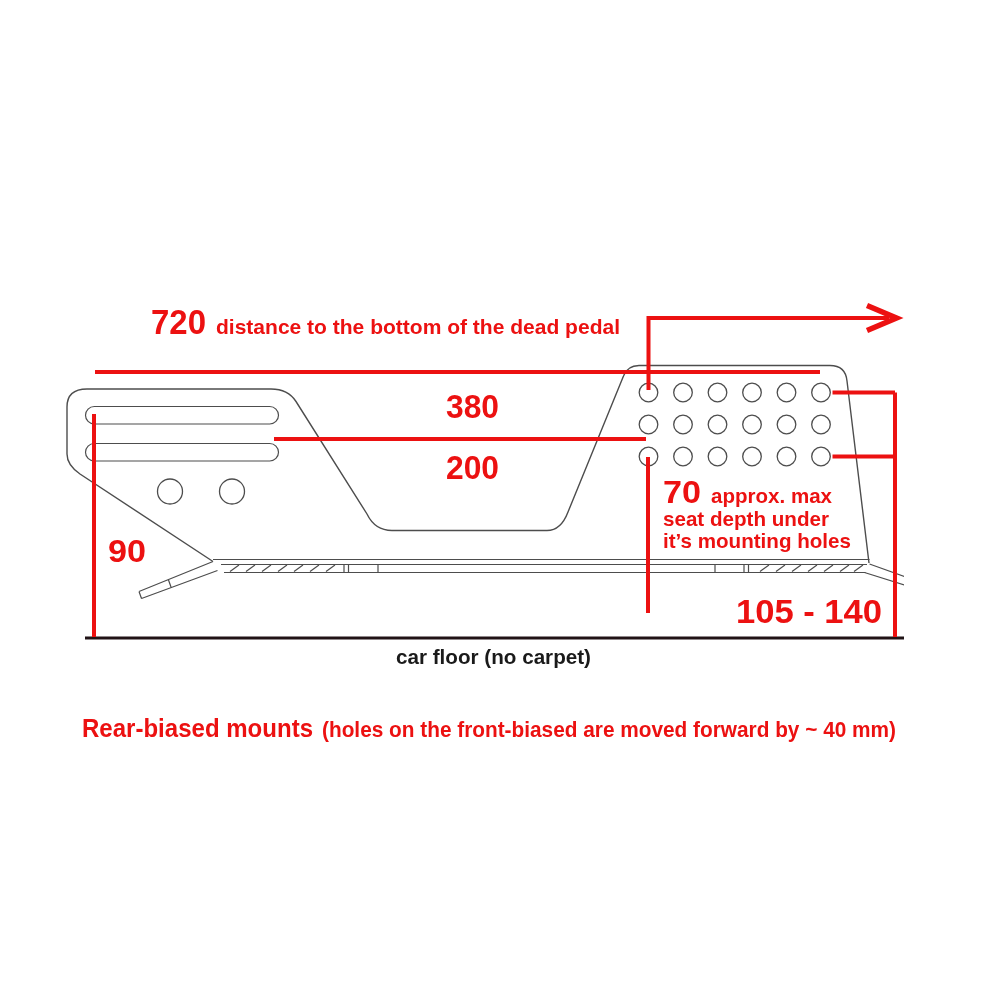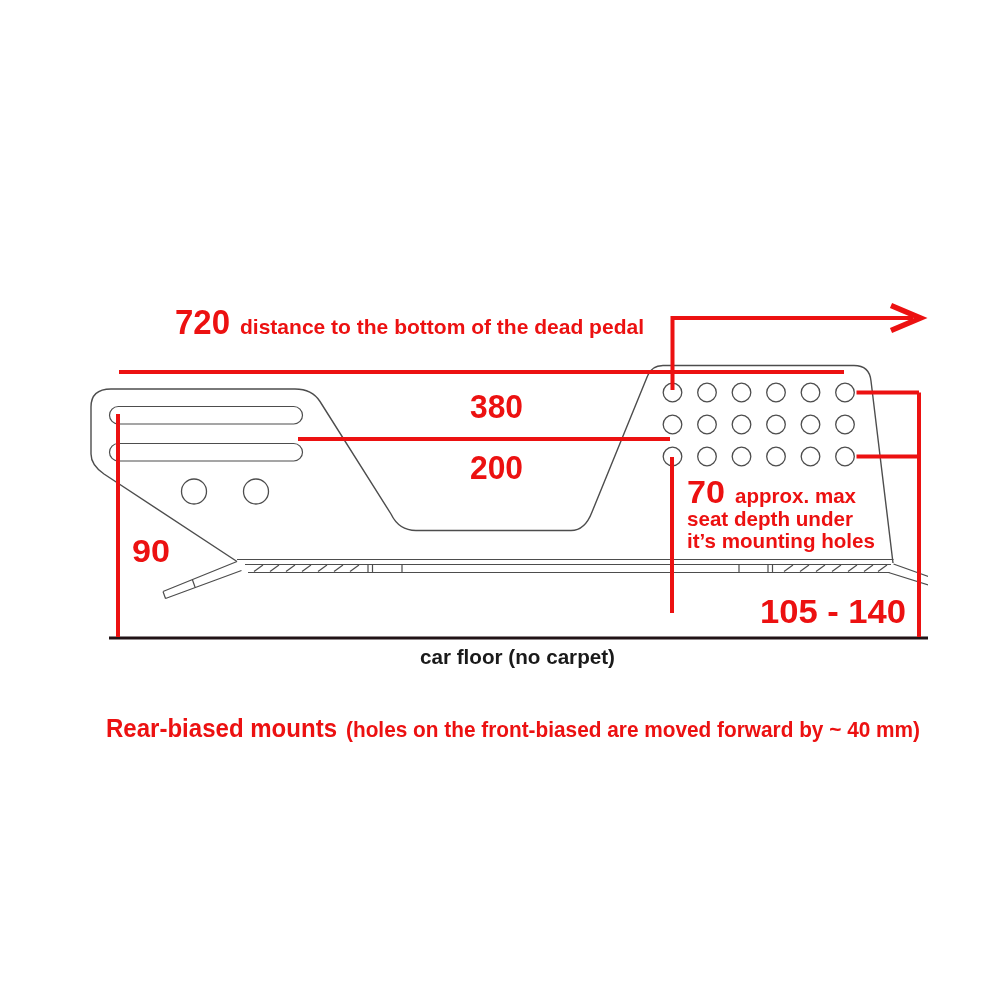--- a/index.html
+++ b/index.html
@@ -9,21 +9,20 @@
     width: 1000px;
     height: 1000px;
     font-family: "Liberation Sans", sans-serif;
   }
   .canvas {
     position: relative;
     width: 904px;
     height: 1000px;
     background: #ffffff;
     overflow: hidden;
-    padding-left: 24px;
   }
   svg { display: block; }
   .outline  { stroke: #4d4d4d; stroke-width: 1.4; fill: none; stroke-linejoin: round; }
   .thin     { stroke: #4d4d4d; stroke-width: 1.2; fill: none; }
   .hole     { stroke: #4d4d4d; stroke-width: 1.3; fill: #ffffff; }
   .floor    { stroke: #201316; stroke-width: 3.2; fill: none; }
   .red-line { stroke: #ec1111; stroke-width: 4; fill: none; }
   .red-arrow{ stroke: #ec1111; stroke-width: 5.5; fill: none; stroke-linejoin: miter; }
   .red-text { fill: #ec1111; font-weight: bold; }
   .blk-text { fill: #1a1a1a; font-weight: bold; }

